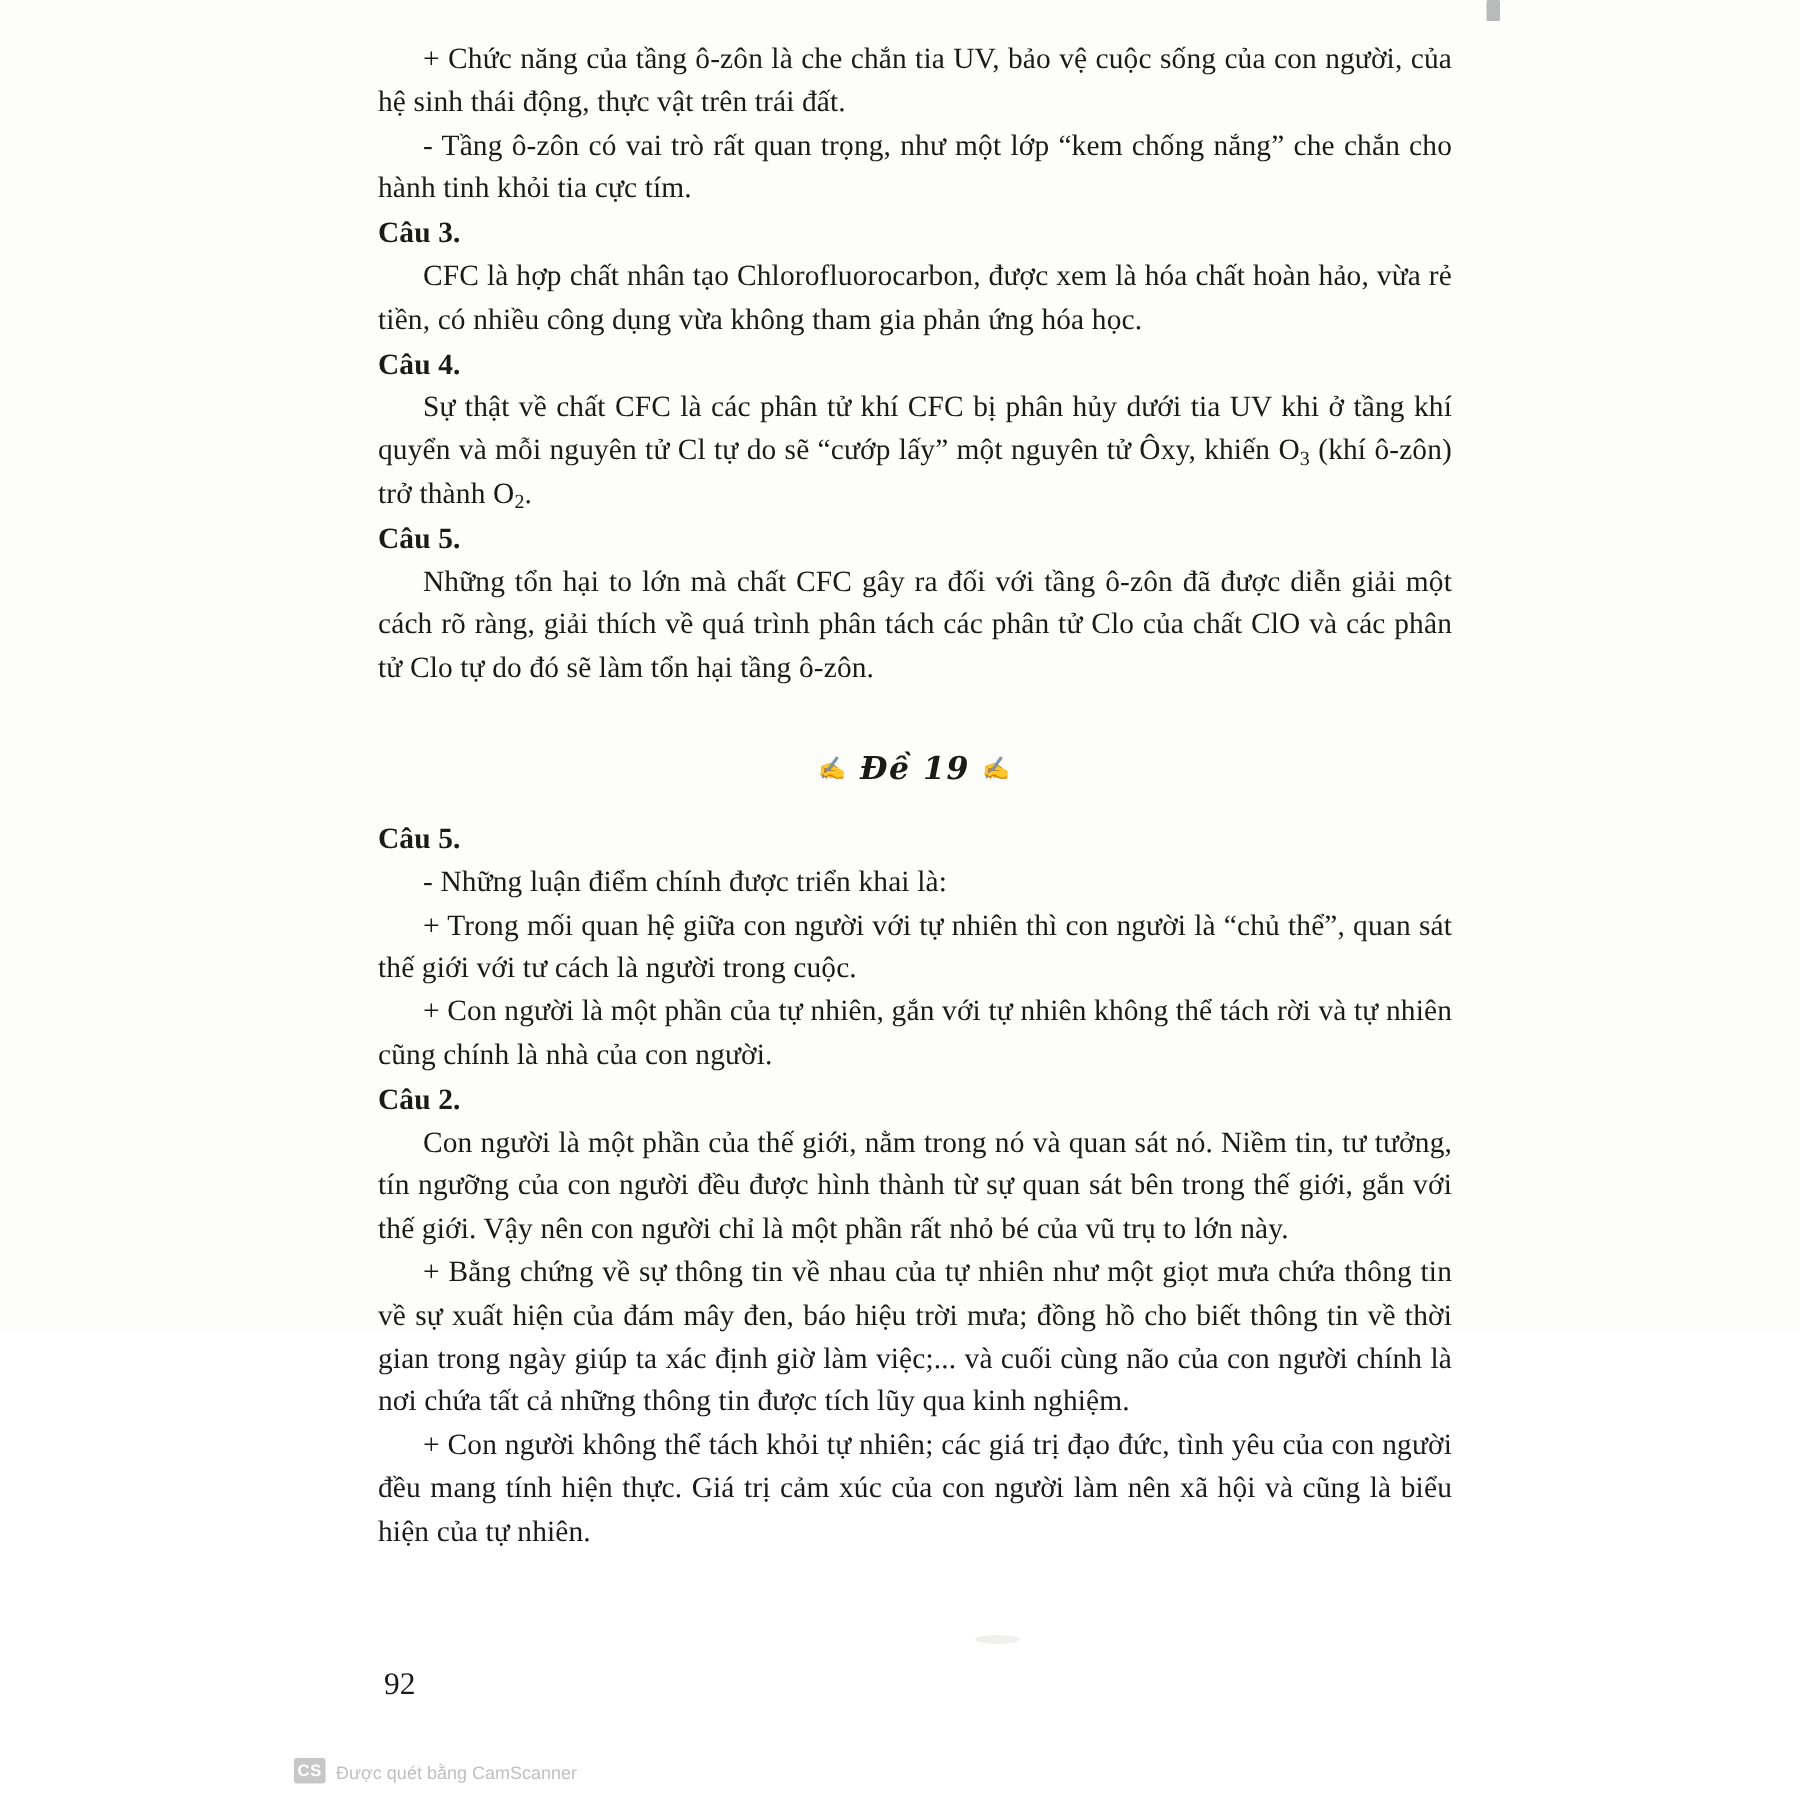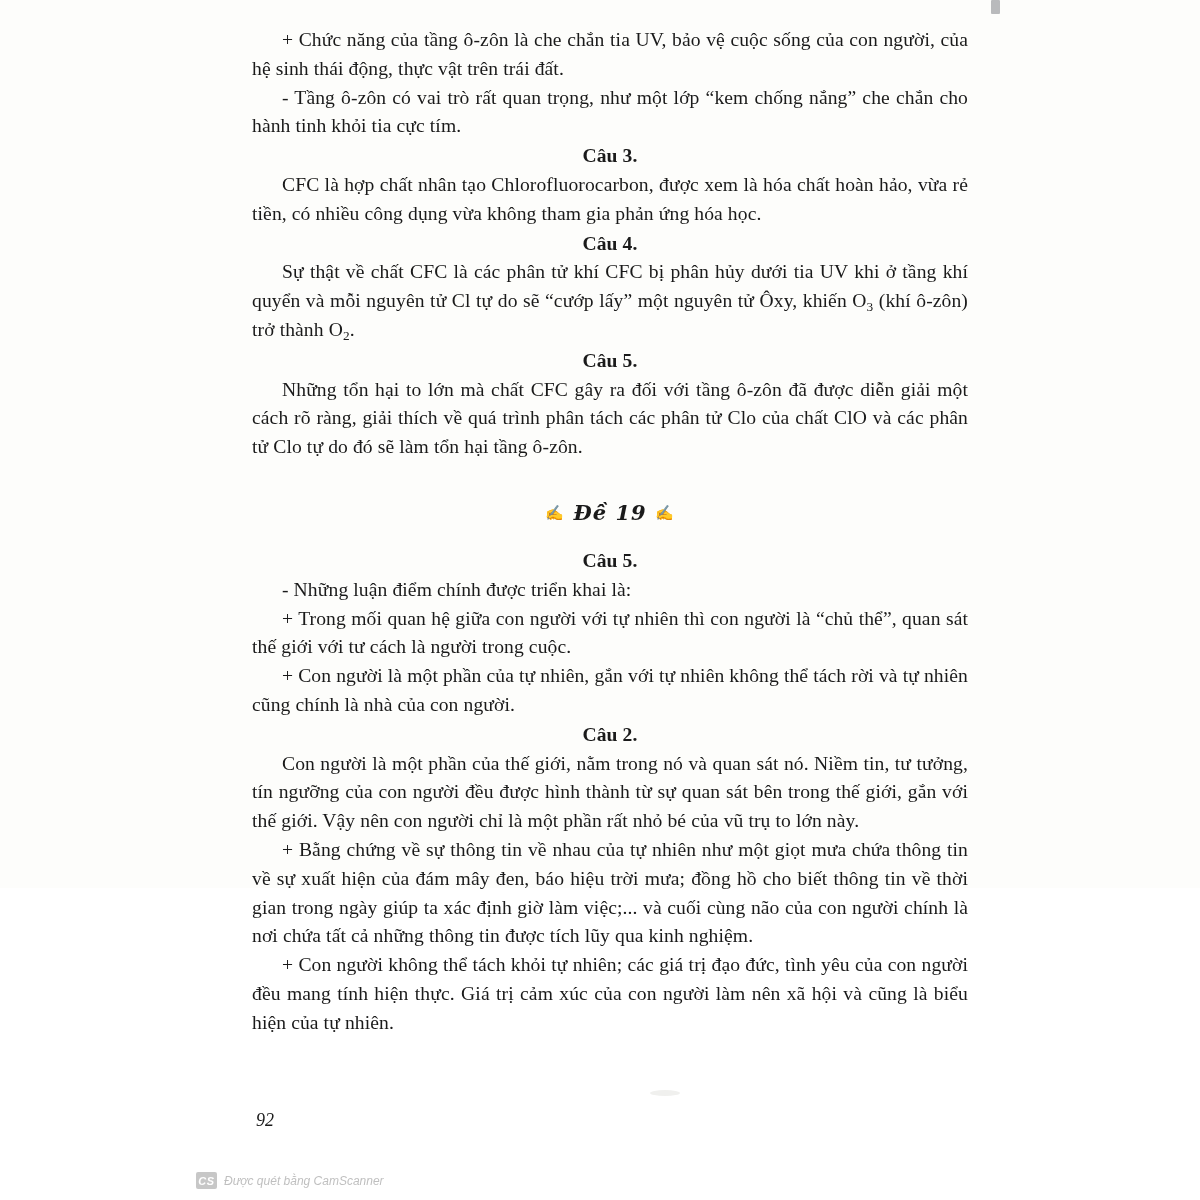--- a/index.html
+++ b/index.html
@@ -33,21 +33,21 @@
     font-size: 19.6px;
     line-height: 1.47;
     text-align: justify;
     letter-spacing: 0.1px;
   }
   .indent {
     text-indent: 30px;
   }
   .heading {
     font-weight: bold;
-    text-align: center;
+    text-align: left;
     margin-top: 1px;
   }
   .de-title {
     text-align: center;
     font-family: "DejaVu Serif", serif;
     font-style: italic;
     font-size: 21px;
     font-weight: bold;
     margin: 38px 0 22px 0;
     letter-spacing: 1px;
@@ -59,41 +59,39 @@
     vertical-align: 2px;
   }
   sub {
     font-size: 0.68em;
     vertical-align: -0.28em;
   }
   .pagenum {
     position: absolute;
     left: 256px;
     top: 1110px;
-    font-size: 18px;
-    font-style: italic;
+    font-size: 21px;
   }
   .topmark {
     position: absolute;
     right: 200px;
     top: 0px;
     width: 9px;
     height: 14px;
     background: #b9babc;
     border-radius: 1px;
   }
   .watermark {
     position: absolute;
     left: 196px;
     top: 1172px;
     display: flex;
-    align-items: center;
+    align-items: flex-end;
     gap: 7px;
     opacity: 0.55;
-    font-style: italic;
   }
   .cs-badge {
     display: inline-flex;
     align-items: center;
     justify-content: center;
     width: 21px;
     height: 17px;
     background: #9b9b9b;
     color: #ffffff;
     font-family: "Liberation Sans", sans-serif;

